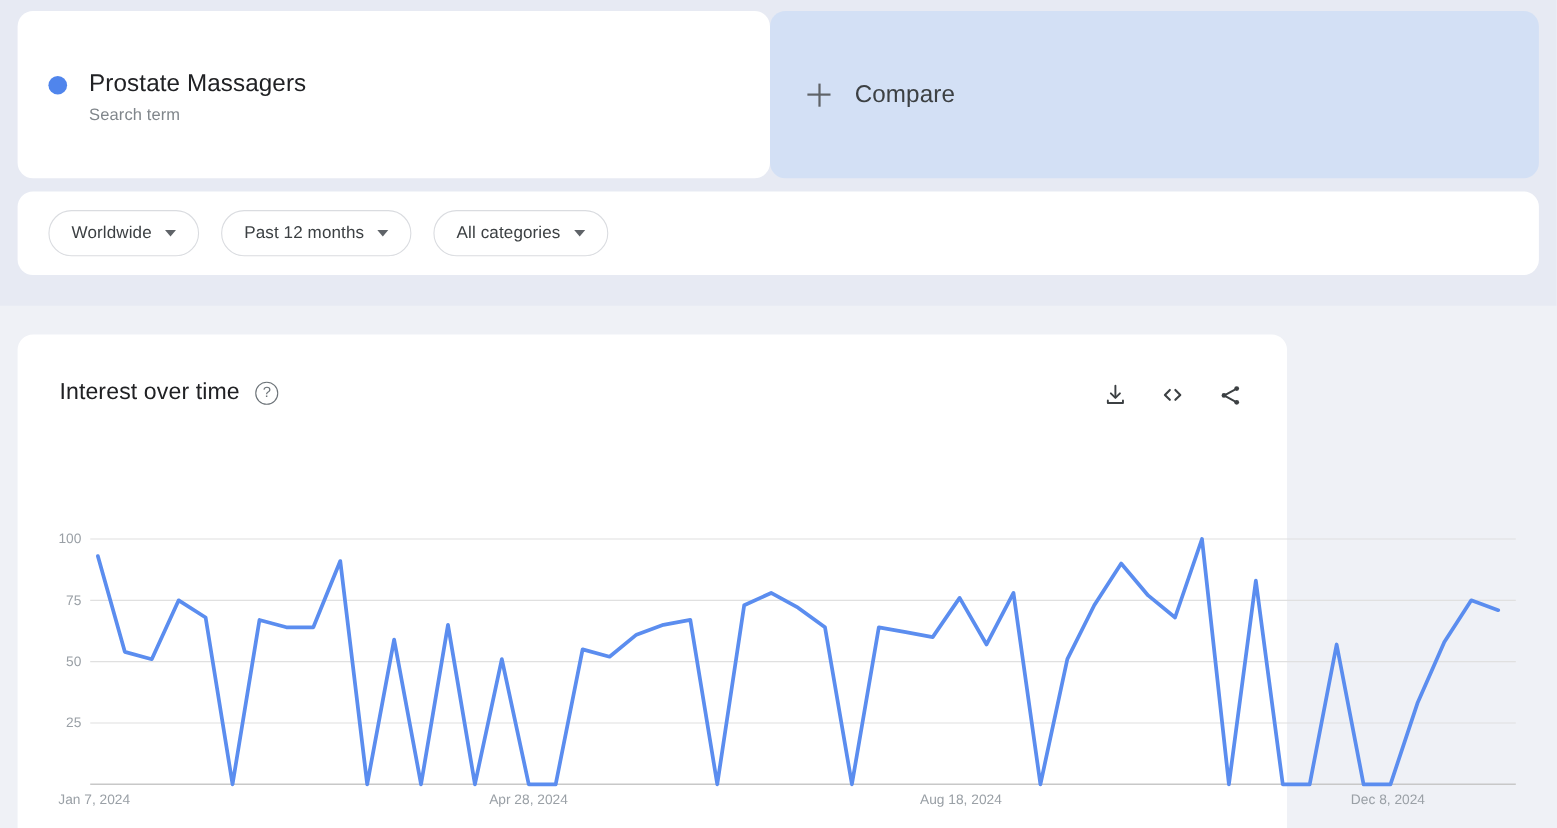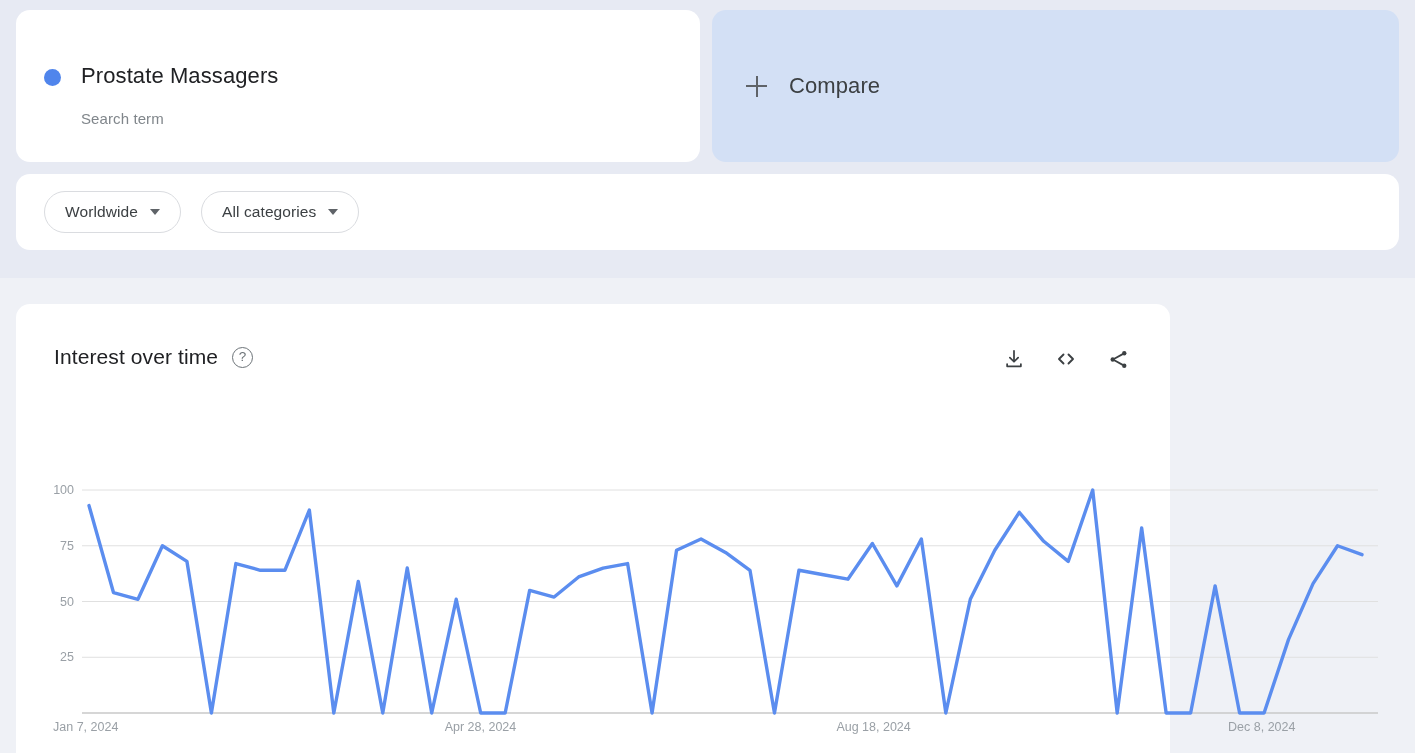--- a/index.html
+++ b/index.html
@@ -39,21 +39,20 @@
 
   
   .top-row {
     position: absolute;
     left: 0; top: 0;
     width: 1415px;
     height: 162px;
     display: flex;
     padding: 10px 16px 0 16px;
     box-sizing: border-box;
-    gap: 12px;
   }
   .term-card {
     width: 684px;
     height: 152px;
     background: #ffffff;
     border-radius: 14px;
     box-sizing: border-box;
     position: relative;
   }
   .term-inner {
@@ -76,21 +75,21 @@
     font-size: 22px;
     color: #202124;
     line-height: 26px;
     letter-spacing: .1px;
     font-weight: 400;
   }
   .term-text .term-sub {
     font-size: 15px;
     color: #80868b;
     line-height: 20px;
-    margin-top: 20px;
+    margin-top: 6px;
     letter-spacing: .1px;
   }
 
   .compare-card {
     flex: 1;
     height: 152px;
     background: #d3e0f5;
     border-radius: 14px;
     position: relative;
   }
@@ -269,20 +268,24 @@
 
   </div>
 
   <div class="filter-bar">
 
     <div class="pill">
       <span class="pill-label">Worldwide</span>
       <span class="caret"></span>
     </div>
 
+    <div class="pill">
+      <span class="pill-label">Past 12 months</span>
+      <span class="caret"></span>
+    </div>
 
     <div class="pill">
       <span class="pill-label">All categories</span>
       <span class="caret"></span>
     </div>
 
 
   </div>
 
   <div class="chart-card">

